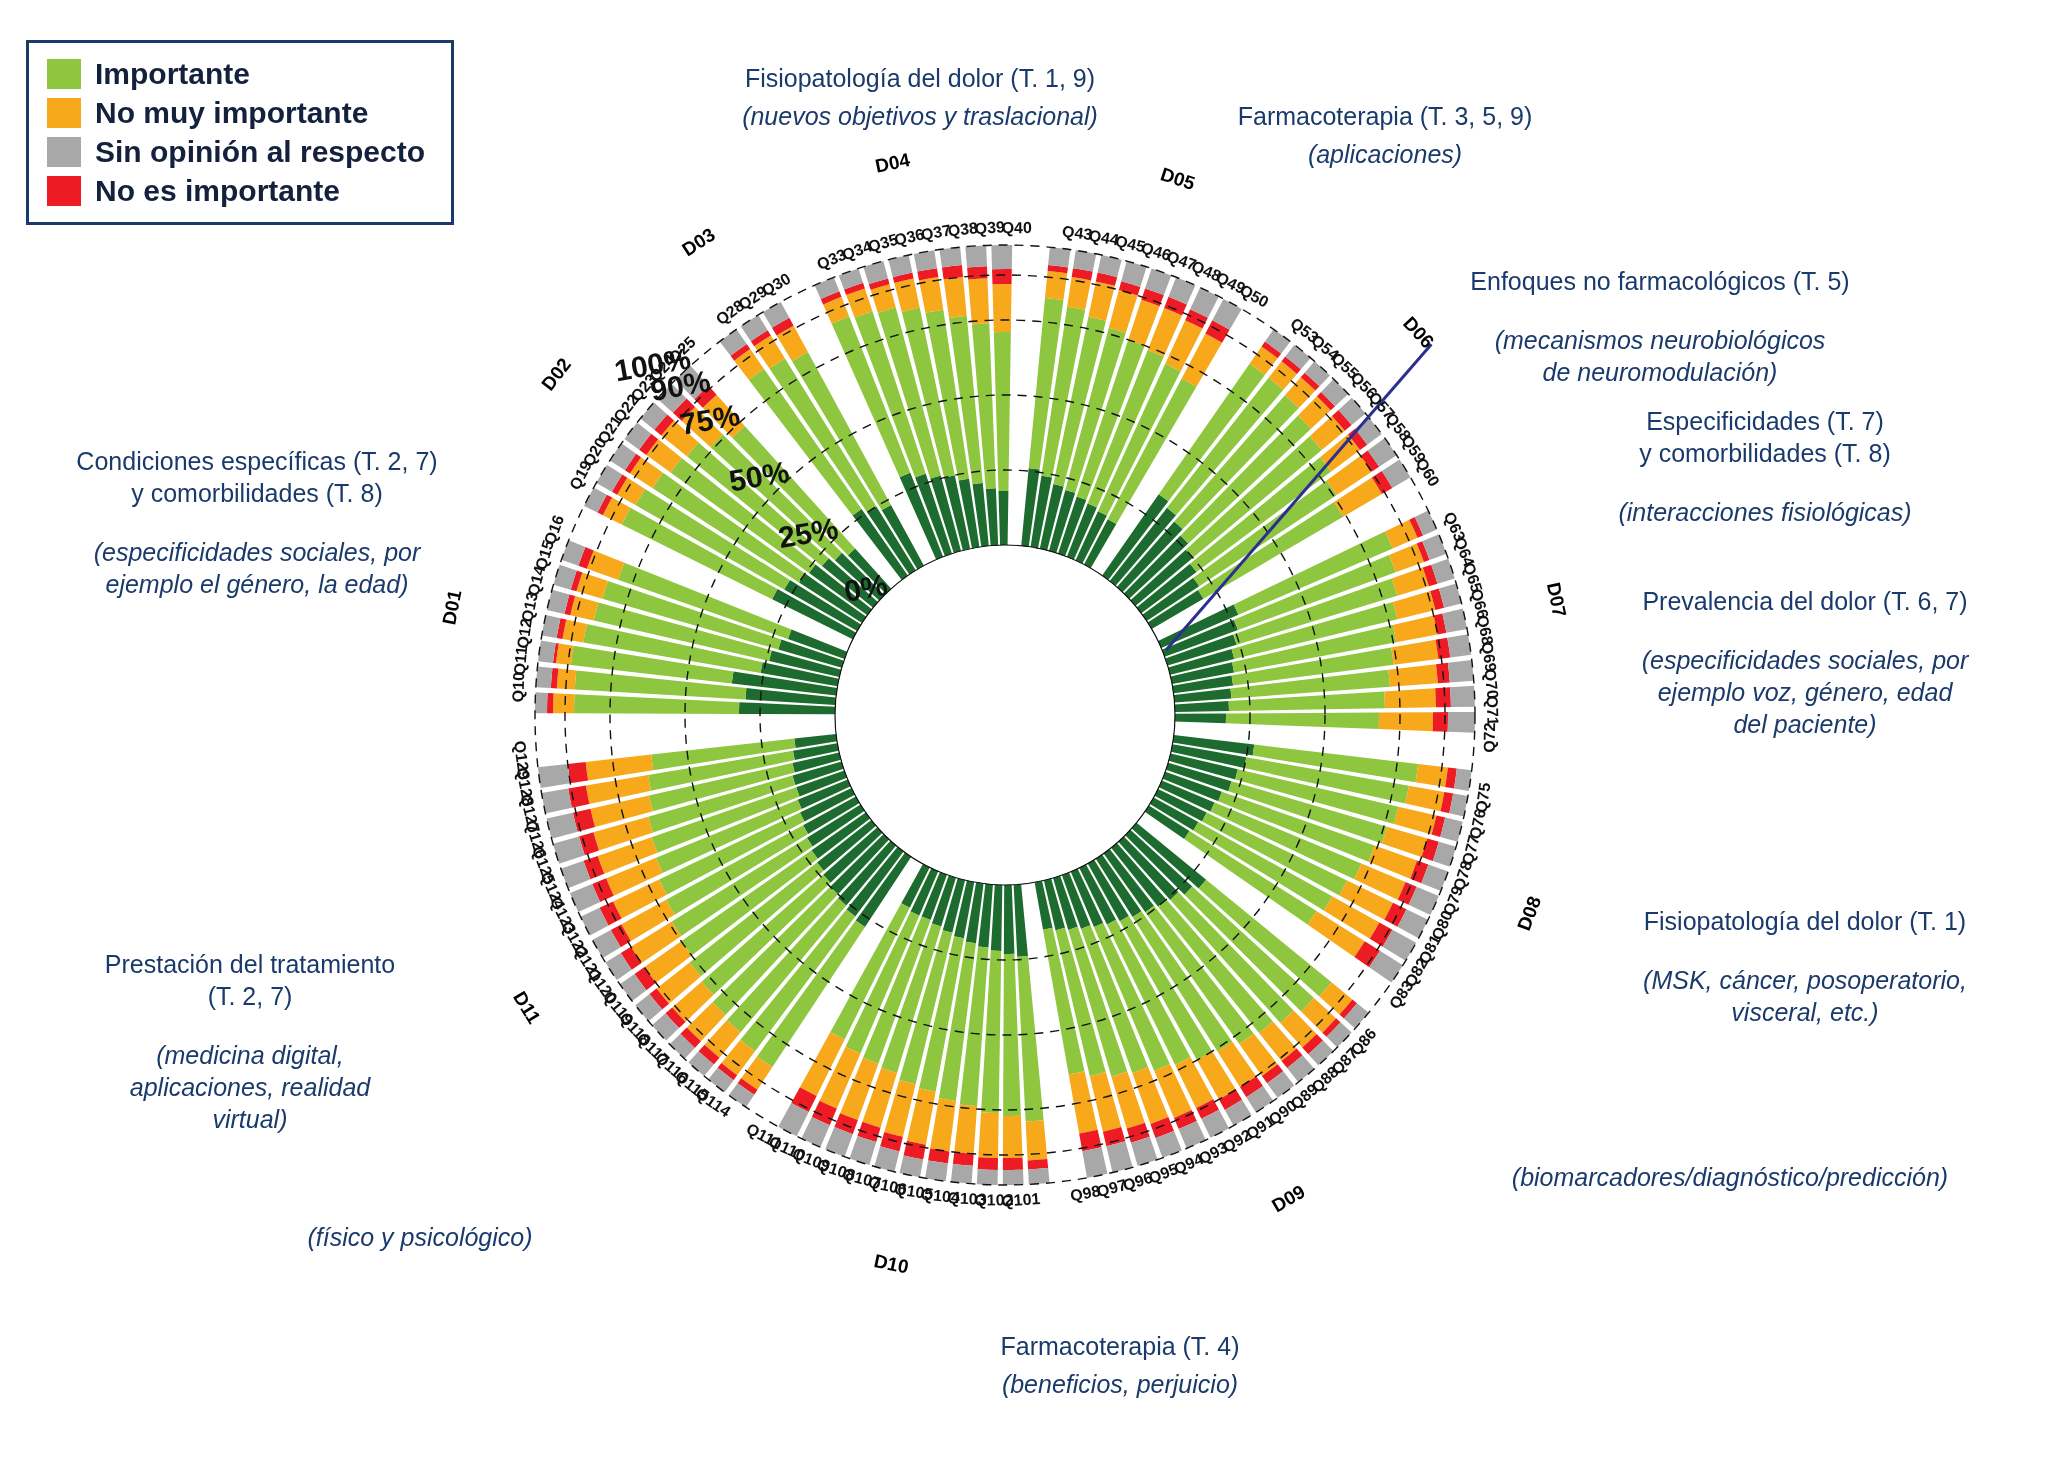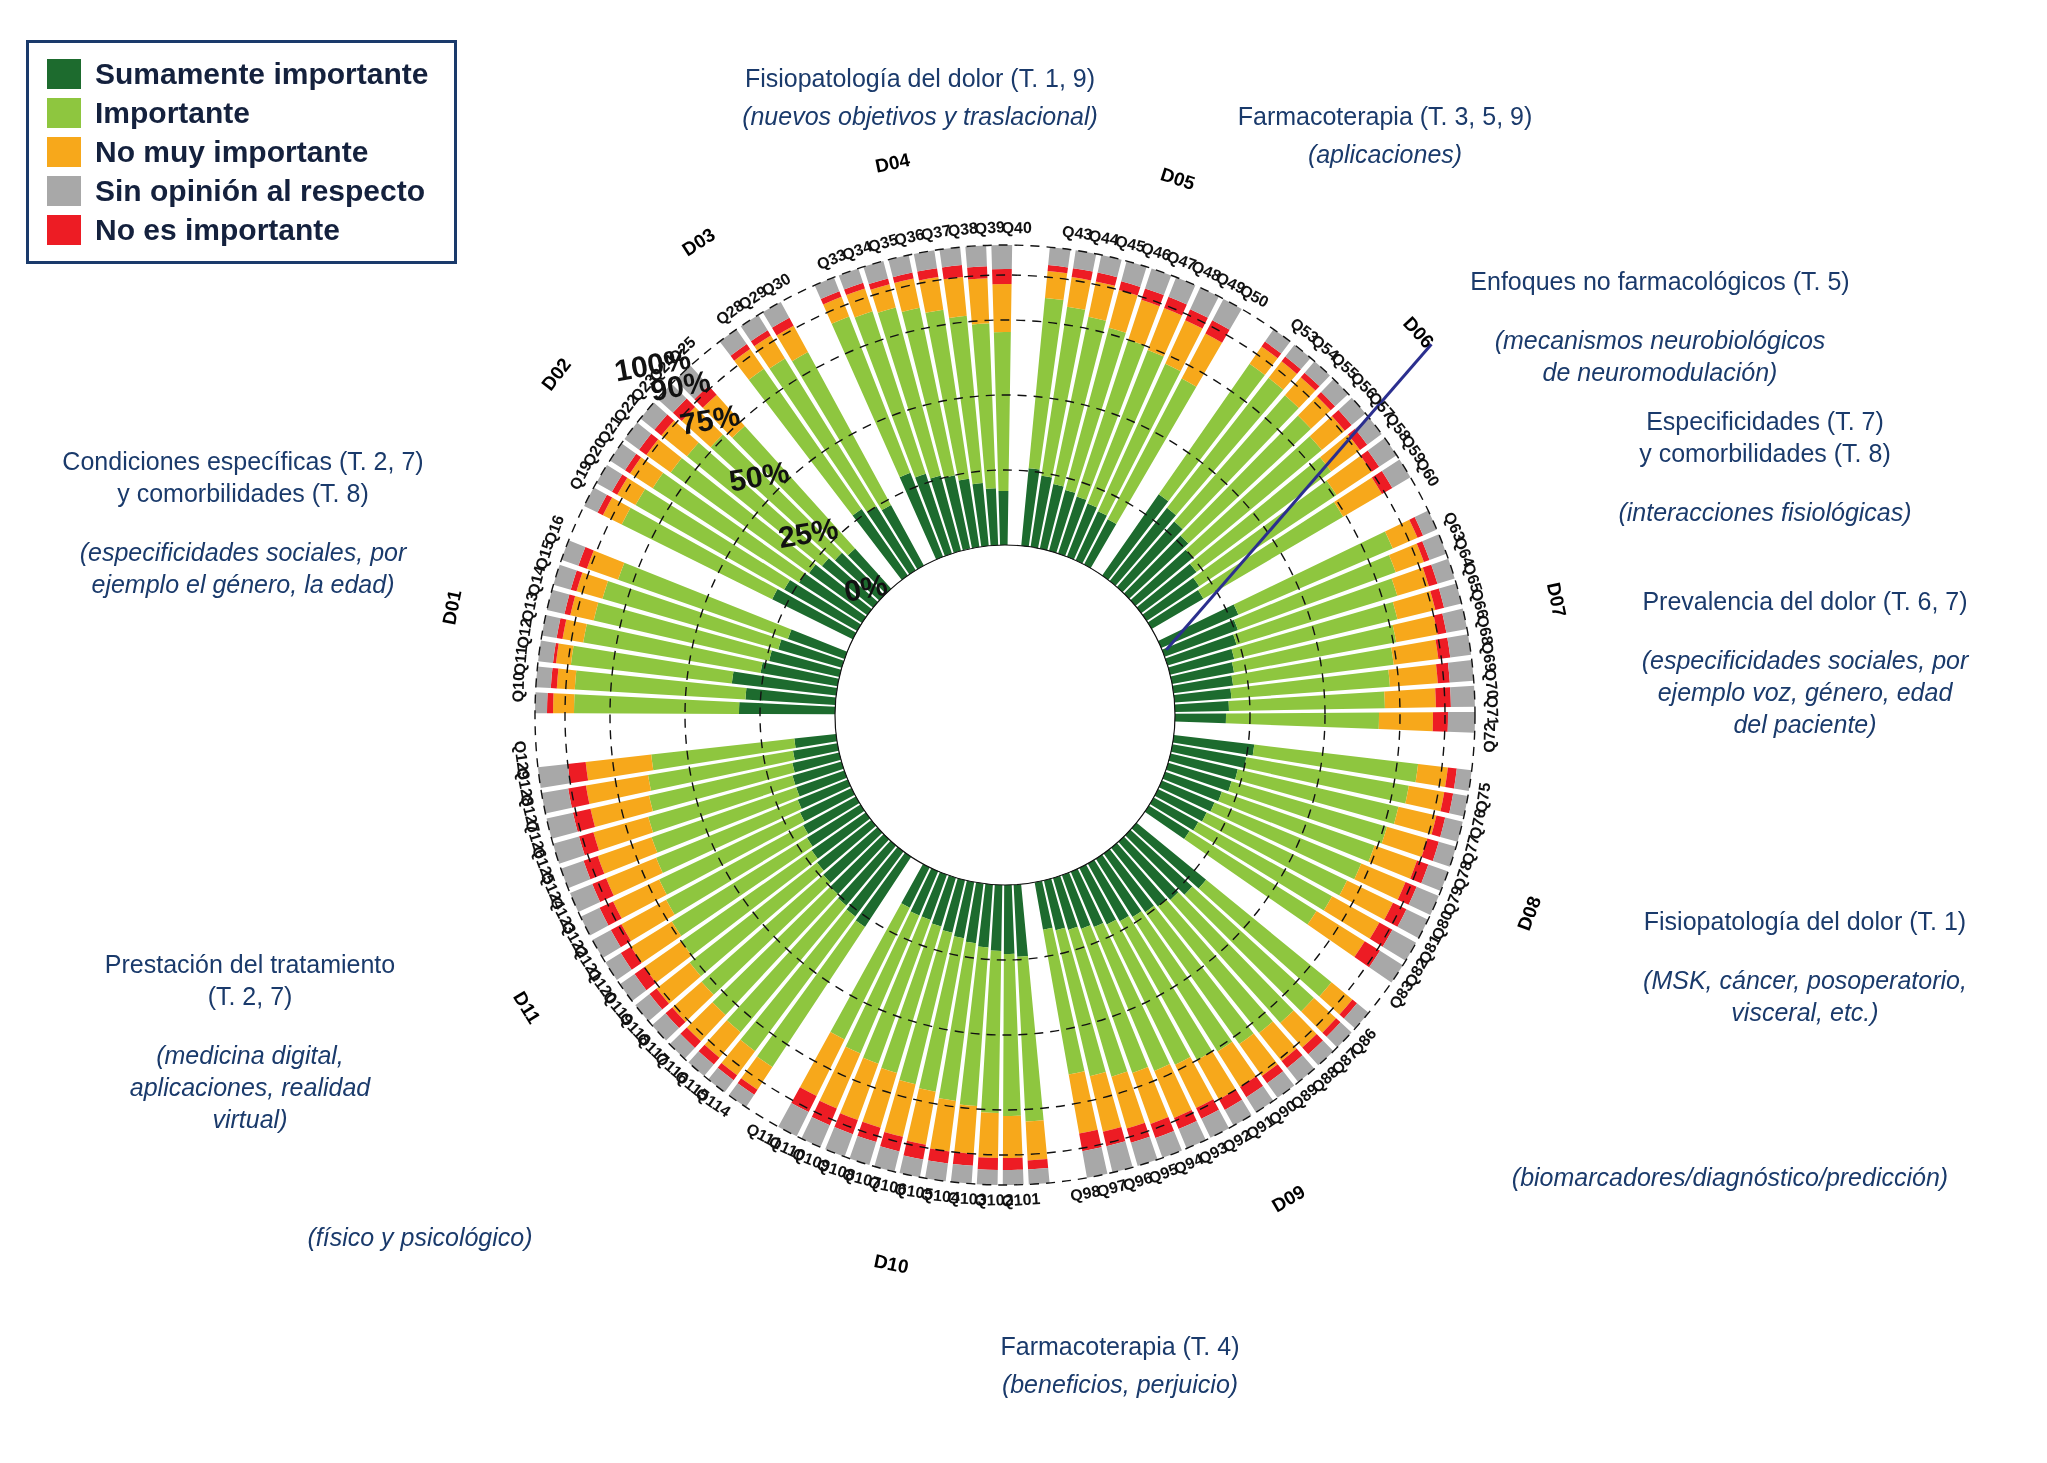--- a/index.html
+++ b/index.html
@@ -47,24 +47,20 @@
   .dlab{
     font-family:"Liberation Sans", sans-serif;
     font-size:19px;fill:#000;font-weight:bold;
   }
 </style>
 </head>
 <body>
 
 <div id="legend">
   <div class="legend-row">
-    <span class="swatch" style="background: rgb(29, 107, 46);"></span>
-    <span class="legend-label">Sumamente importante</span>
-  </div>
-  <div class="legend-row">
     <span class="swatch" style="background: rgb(142, 198, 63);"></span>
     <span class="legend-label">Importante</span>
   </div>
   <div class="legend-row">
     <span class="swatch" style="background: rgb(247, 168, 27);"></span>
     <span class="legend-label">No muy importante</span>
   </div>
   <div class="legend-row">
     <span class="swatch" style="background: rgb(168, 168, 168);"></span>
     <span class="legend-label">Sin opinión al respecto</span>
@@ -124,21 +120,21 @@
 </div>
 
 <div class="annot" style="left:60px;top:928px;width:380px;white-space:pre-line;">
   <span class="t">Prestación del tratamiento
 (T. 2, 7)</span>
   <span class="s">(medicina digital,
 aplicaciones, realidad
 virtual)</span>
 </div>
 
-<div class="annot" style="left:8px;top:425px;width:470px;white-space:pre-line;">
+<div class="annot" style="left:22px;top:425px;width:470px;white-space:pre-line;">
   <span class="t">Condiciones específicas (T. 2, 7)
 y comorbilidades (T. 8)</span>
   <span class="s">(especificidades sociales, por
 ejemplo el género, la edad)</span>
 </div>
 
 <div id="chart-wrap">
   <svg id="chart-svg" viewBox="0 0 1130 1130">
     <g id="bars-layer">
         <path d="M 395.001283179629 564.339485482882 A 170 170 0 0 1 395.1975934357222 556.805933550446 L 299.3091756111889 552.1786960259918 A 266 266 0 0 0 299.0020077987137 563.9664890496858 Z" fill="#1d6b2e"></path>

